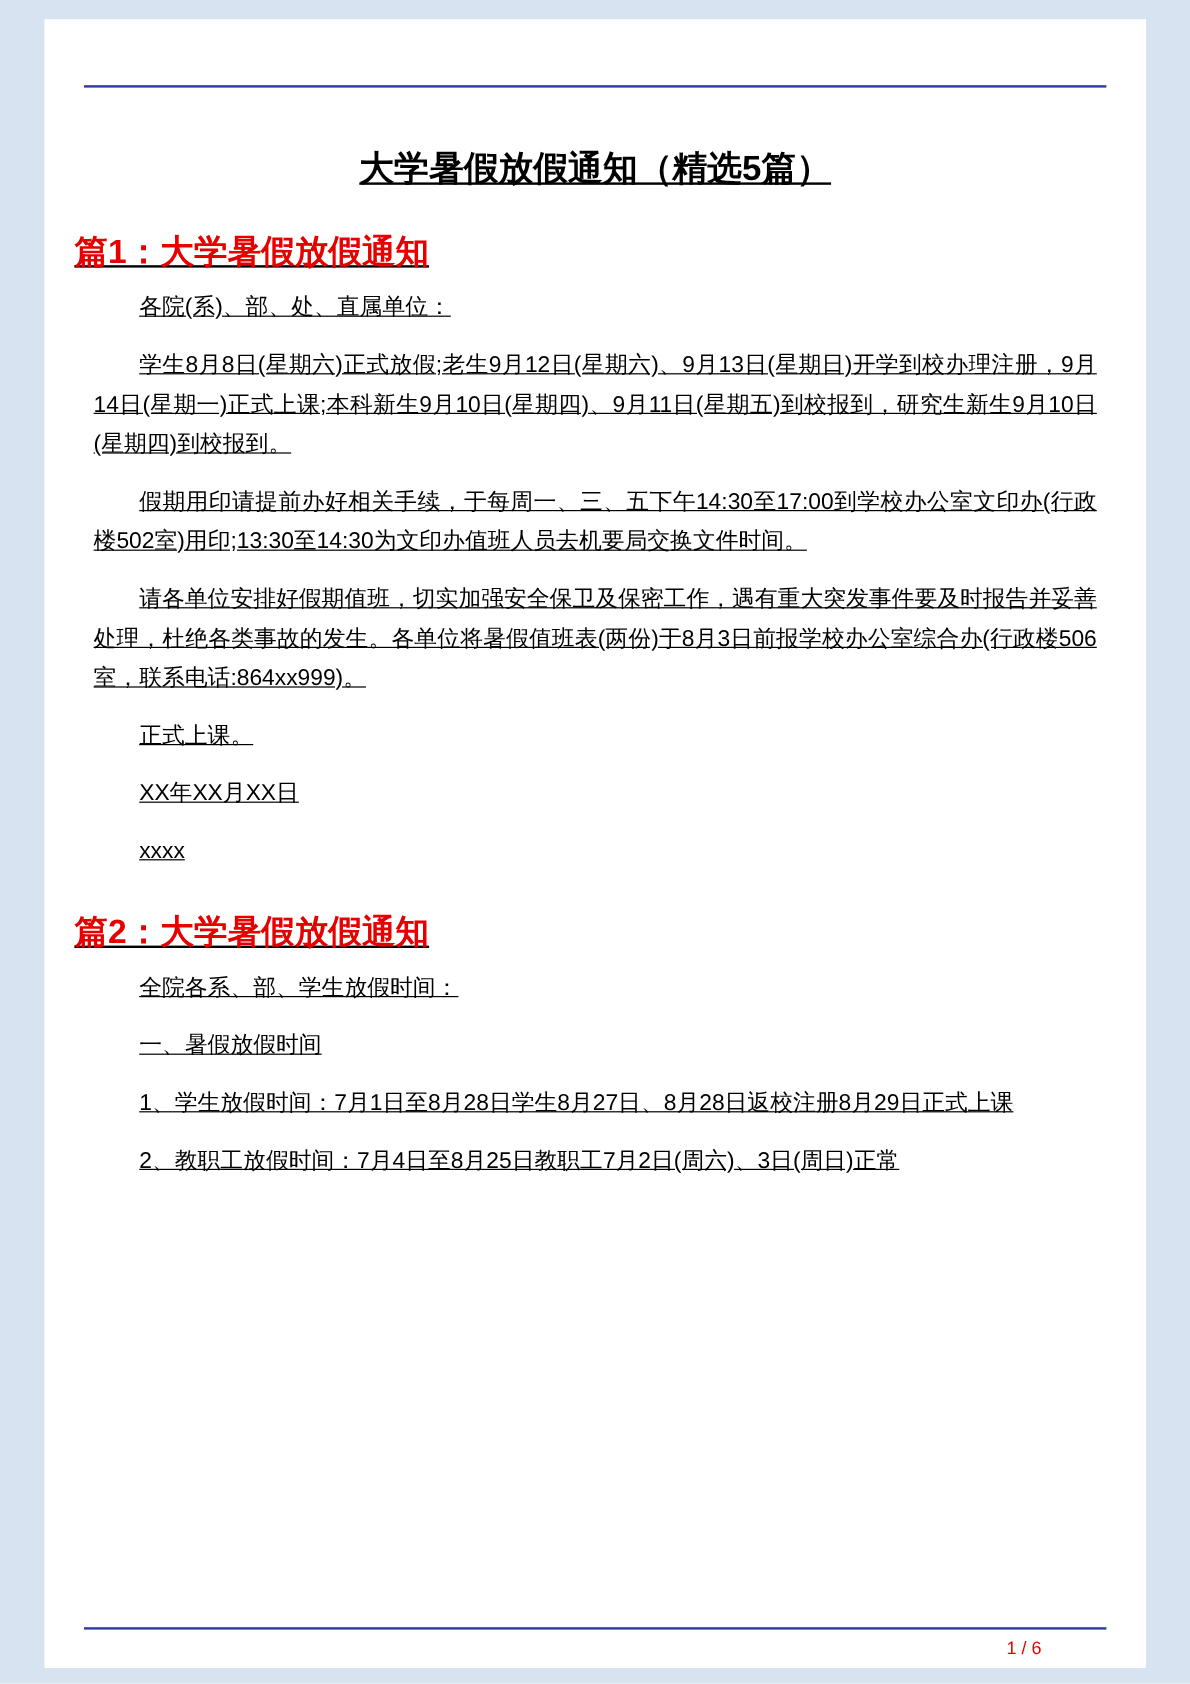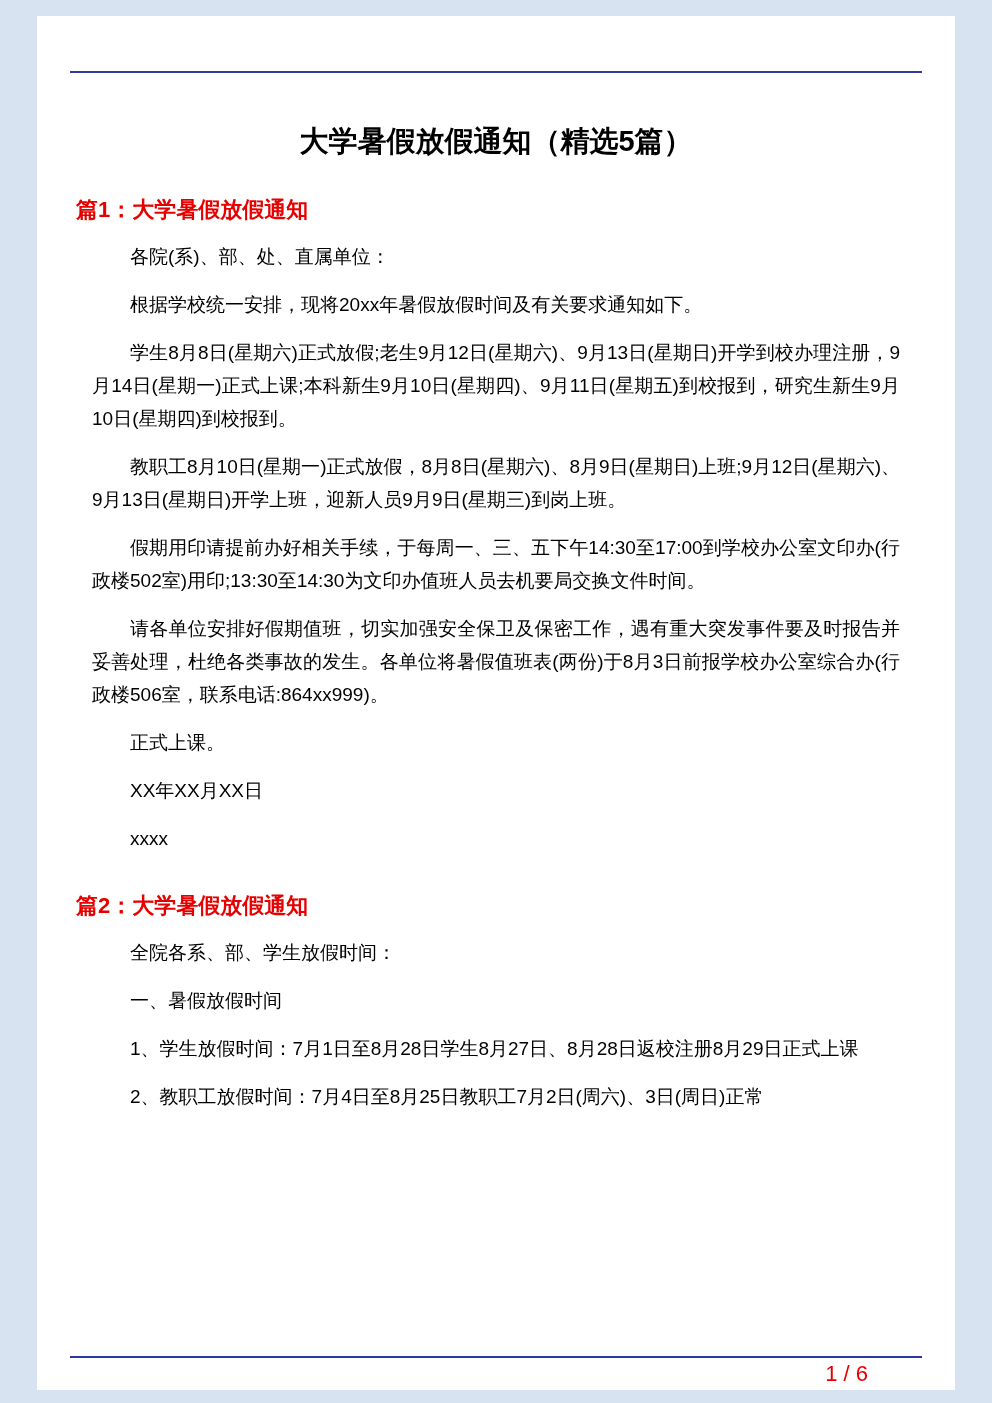--- a/index.html
+++ b/index.html
@@ -19,32 +19,33 @@
     height: 1374px;
     background: #ffffff;
     box-sizing: border-box;
   }
   .top-rule {
     height: 2px;
     background: #2b3aa0;
     margin: 55px 33px 0 33px;
   }
   .content {
-    padding: 0 39px;
+    padding: 0 25px;
+    text-decoration: underline;
   }
   .doc-title {
     font-size: 29px;
     font-weight: bold;
     color: #000000;
     text-align: center;
     margin: 50px 0 0 0;
     line-height: 36px;
   }
   .sec-heading {
-    font-size: 22px;
+    font-size: 28px;
     font-weight: bold;
     color: #e60000;
     margin: 36px 0 0 0;
     line-height: 30px;
   }
   .content p {
     font-size: 19px;
     line-height: 33px;
     color: #000000;
     margin: 15px 16px;
@@ -58,42 +59,40 @@
     bottom: 6px;
   }
   .bottom-rule {
     height: 2px;
     background: #2b3aa0;
   }
   .page-number {
     text-align: right;
     padding-right: 54px;
     margin-top: 6px;
-    font-size: 22px;
+    font-size: 15px;
     color: #e60000;
     line-height: 20px;
   }
 </style>
 </head>
 <body>
 
 <div class="page">
 
   <div class="top-rule"></div>
 
   <div class="content">
 
     <h1 class="doc-title">大学暑假放假通知（精选5篇）</h1>
 
     <section>
       <h2 class="sec-heading">篇1：大学暑假放假通知</h2>
       <p>各院(系)、部、处、直属单位：</p>
-      <p>根据学校统一安排，现将20xx年暑假放假时间及有关要求通知如下。</p>
       <p>学生8月8日(星期六)正式放假;老生9月12日(星期六)、9月13日(星期日)开学到校办理注册，9月14日(星期一)正式上课;本科新生9月10日(星期四)、9月11日(星期五)到校报到，研究生新生9月10日(星期四)到校报到。</p>
-      <p>教职工8月10日(星期一)正式放假，8月8日(星期六)、8月9日(星期日)上班;9月12日(星期六)、9月13日(星期日)开学上班，迎新人员9月9日(星期三)到岗上班。</p>
       <p>假期用印请提前办好相关手续，于每周一、三、五下午14:30至17:00到学校办公室文印办(行政楼502室)用印;13:30至14:30为文印办值班人员去机要局交换文件时间。</p>
       <p>请各单位安排好假期值班，切实加强安全保卫及保密工作，遇有重大突发事件要及时报告并妥善处理，杜绝各类事故的发生。各单位将暑假值班表(两份)于8月3日前报学校办公室综合办(行政楼506室，联系电话:864xx999)。</p>
       <p>正式上课。</p>
       <p>XX年XX月XX日</p>
       <p>xxxx</p>
     </section>
 
     <section>
       <h2 class="sec-heading">篇2：大学暑假放假通知</h2>
       <p>全院各系、部、学生放假时间：</p>

